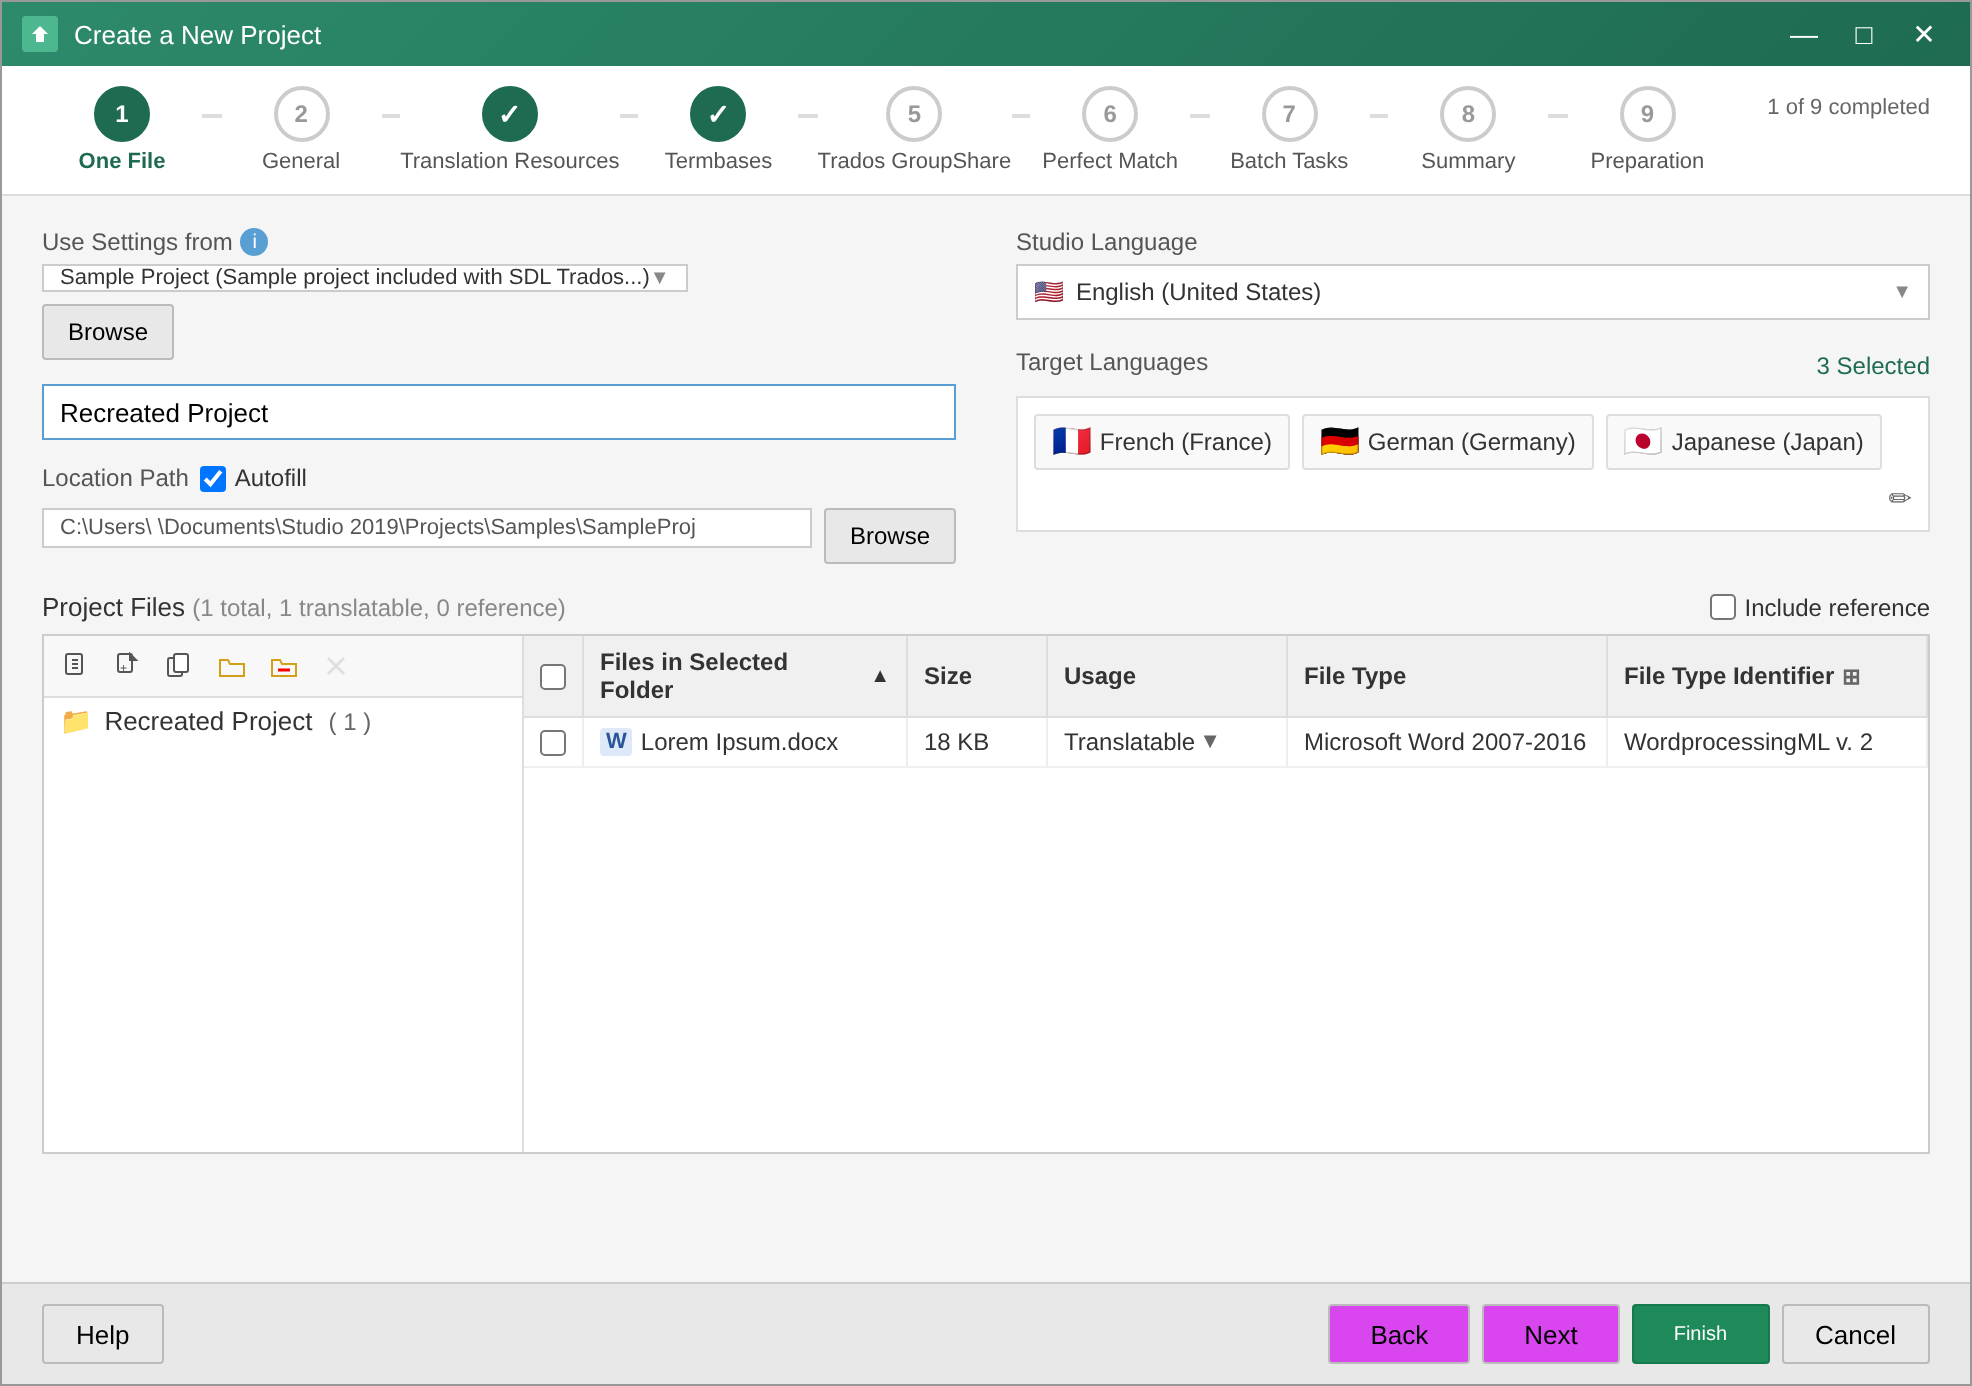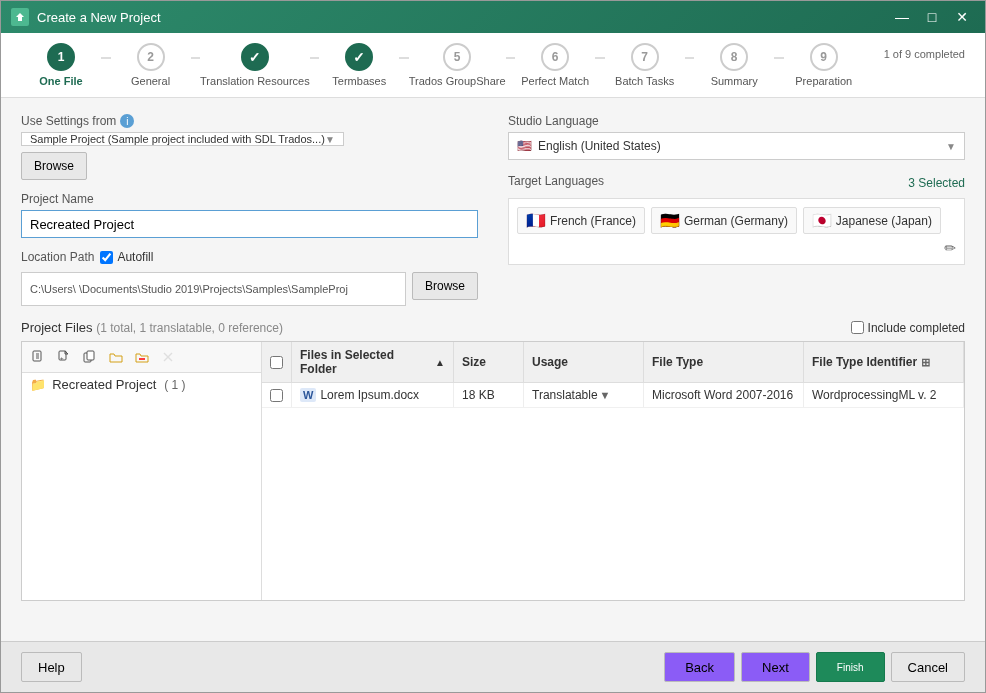--- a/index.html
+++ b/index.html
@@ -37,21 +37,21 @@
     
     .input-row { display: flex; gap: 6px; align-items: flex-start; flex-direction: column; }
     .combo-select { flex: 1; height: 28px; border: 1px solid #ccc; background: white; padding: 0 8px; font-size: 12px; display: flex; align-items: center; justify-content: space-between; cursor: pointer; }
     .browse-btn { height: 28px; padding: 0 12px; background: #e8e8e8; border: 1px solid #bbb; font-size: 12px; cursor: pointer; white-space: nowrap; border-radius: 2px; }
     
     .project-name-input { width: 100%; height: 28px; border: 1px solid #5a9fd4; padding: 0 8px; font-size: 13px; outline: none; }
     
     .location-row { display: flex; align-items: flex-start; gap: 6px; margin-bottom: 4px; }
     .checkbox-label { display: flex; align-items: center; gap: 4px; font-size: 12px; cursor: pointer; }
     .path-row { display: flex; gap: 6px; }
-    .path-input { flex: 1; height: 34px; border: 1px solid #ccc; padding: 0 8px; font-size: 11px; background: white; overflow: hidden; white-space: nowrap; }
+    .path-input { flex: 1; height: 20px; border: 1px solid #ccc; padding: 0 8px; font-size: 11px; background: white; overflow: hidden; white-space: nowrap; }
     
     .target-languages-header { display: flex; justify-content: space-between; align-items: center; margin-bottom: 6px; }
     .selected-count { color: #1e6b52; font-size: 12px; }
     .language-tags { display: flex; flex-wrap: wrap; gap: 6px; padding: 8px; border: 1px solid #ddd; background: white; min-height: 40px; }
     .language-tag { display: flex; align-items: center; gap: 4px; padding: 3px 8px; border: 1px solid #ddd; background: #f9f9f9; border-radius: 2px; font-size: 12px; }
     .flag { font-size: 16px; }
     .edit-icon { margin-left: auto; color: #666; cursor: pointer; font-size: 14px; }
     
     .source-lang-dropdown { width: 100%; height: 28px; border: 1px solid #ccc; background: white; padding: 0 8px; font-size: 12px; display: flex; align-items: center; justify-content: space-between; cursor: pointer; }
     
@@ -83,21 +83,21 @@
     .td-size { width: 70px; }
     .td-usage { width: 120px; display: flex; align-items: center; gap: 2px; }
     .td-filetype { width: 160px; }
     .td-identifier { width: 160px; }
     .word-icon { color: #2b5599; font-size: 13px; font-weight: bold; background: #dde8f8; padding: 1px 3px; border-radius: 2px; font-size: 11px; }
     .usage-dropdown { font-size: 11px; color: #666; cursor: pointer; }
     
     .footer { background: #e8e8e8; border-top: 1px solid #ccc; padding: 10px 20px; display: flex; align-items: center; flex-shrink: 0; }
     .help-btn { height: 30px; padding: 0 16px; background: #e8e8e8; border: 1px solid #bbb; font-size: 13px; cursor: pointer; border-radius: 2px; }
     .footer-spacer { flex: 1; }
-    .nav-btn { height: 30px; padding: 0 20px; background: #8b5cf6; border: 1px solid #bbb; font-size: 13px; cursor: pointer; border-radius: 2px; margin-left: 6px; }
+    .nav-btn { height: 30px; padding: 0 20px; background: #d946ef; border: 1px solid #bbb; font-size: 13px; cursor: pointer; border-radius: 2px; margin-left: 6px; }
     .finish-btn { height: 30px; padding: 0 20px; background: #1e8a5a; border: 1px solid #167a4e; color: white; font-size: 10px; cursor: pointer; border-radius: 2px; margin-left: 6px; }
     .cancel-btn { height: 30px; padding: 0 16px; background: #e8e8e8; border: 1px solid #bbb; font-size: 13px; cursor: pointer; border-radius: 2px; margin-left: 6px; }
     
     .chevron { font-size: 10px; color: #888; }
     .sort-arrow { font-size: 10px; }
   </style>
 </head>
 <body>
 
 <div class="window">
@@ -186,21 +186,20 @@
         </div>
         <div class="input-row">
           <div class="combo-select">
             <span style="font-size:11px; overflow:hidden; white-space:nowrap; text-overflow:ellipsis; display:flex; align-items:center; gap:4px;">Sample Project (Sample project included with SDL Trados...)</span>
             <span class="chevron">▼</span>
           </div>
           <button class="browse-btn">Browse</button>
         </div>
 
         <div style="margin-top:12px;">
-          <div class="field-label">Project Name</div>
           <input type="text" class="project-name-input" value="Recreated Project" style="">
         </div>
 
         <div style="margin-top:12px;">
           <div class="location-row">
             <span class="field-label">Location Path</span>
             <label class="checkbox-label">
               <input type="checkbox" checked="" style="">
               <span>Autofill</span>
             </label>
@@ -249,21 +248,21 @@
     </div>
 
     <div class="project-files">
       <div class="project-files-header">
         <span>
           <span>Project Files</span>
           <span style="color:#888;font-size:12px;">(1 total, 1 translatable, 0 reference)</span>
         </span>
         <label class="include-subfolders">
           <input type="checkbox" style="">
-          <span>Include completed</span>
+          <span>Include reference</span>
         </label>
       </div>
 
       <div class="files-area">
 
         <div class="tree-panel">
           <div class="tree-toolbar">
             <button class="tree-tool-btn" title="Add files">
               <svg width="14" height="14" viewBox="0 0 14 14">
                   <rect x="2" y="1" width="8" height="10" rx="1" fill="none" stroke="#555" stroke-width="1"></rect>

